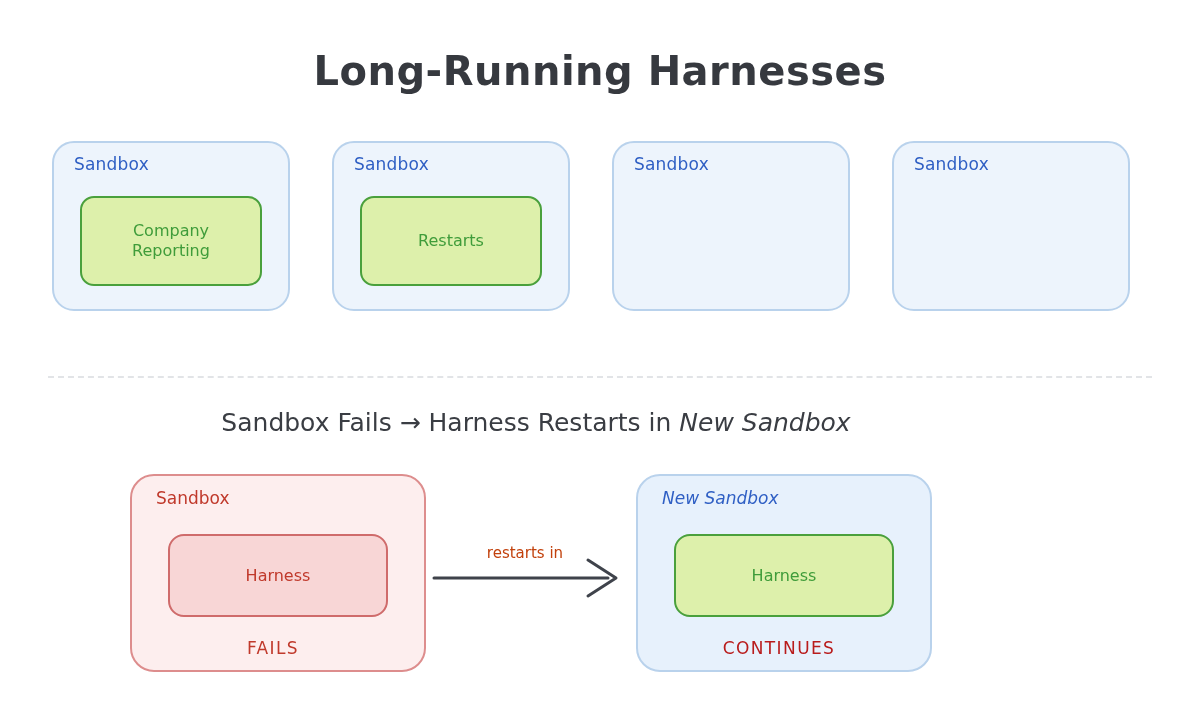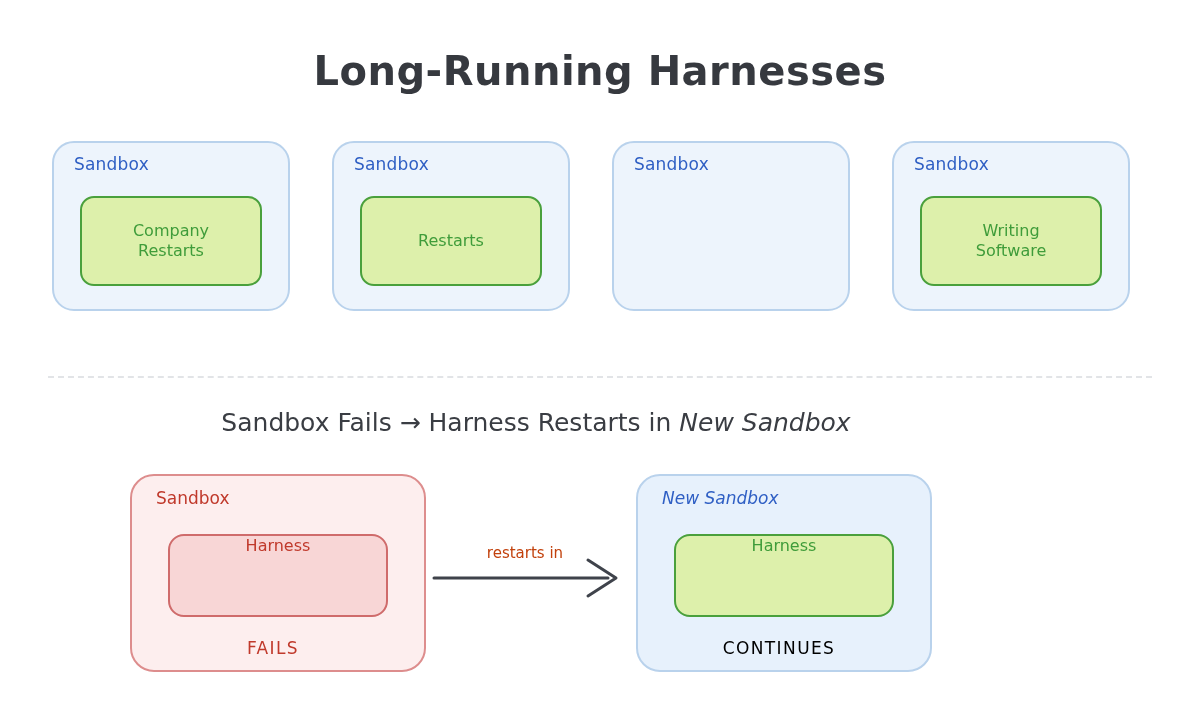--- a/index.html
+++ b/index.html
@@ -149,20 +149,21 @@
 
   .scenario-inner {
     position: absolute;
     left: 36px;
     right: 36px;
     top: 58px;
     height: 83px;
     box-sizing: border-box;
     border-radius: 16px;
     display: flex;
+    align-items: center;
     justify-content: center;
   }
   #failing-harness {
     border: 2.5px solid #cf6b6b;
     background: #f8d6d6;
   }
   #new-harness {
     border: 2.5px solid #4aa03c;
     background: #ddf0ab;
   }
@@ -177,21 +178,21 @@
     position: absolute;
     left: 0;
     right: 10px;
     bottom: 12px;
     text-align: center;
     font-size: 17px;
     letter-spacing: 1.4px;
     font-family: "DejaVu Sans", sans-serif;
   }
   #failing-status { color: #c0392b; }
-  #new-status { color: #000000; }
+  #new-status { color: #b91c1c; }
 
   
   #restart-arrow {
     position: absolute;
     left: 430px;
     top: 548px;
     width: 200px;
     height: 60px;
   }
   #restart-arrow-label {
@@ -210,41 +211,37 @@
 <body>
 
 <div id="diagram-title">Long-Running Harnesses</div>
 
 <div id="top-row">
 
   <div class="sandbox-card">
     <div class="sandbox-card-label">Sandbox</div>
     <div class="harness-box">
       <div class="harness-box-label">Company
-Restarts</div>
+Reporting</div>
     </div>
   </div>
 
   <div class="sandbox-card">
     <div class="sandbox-card-label">Sandbox</div>
     <div class="harness-box">
       <div class="harness-box-label">Restarts</div>
     </div>
   </div>
 
   <div class="sandbox-card">
     <div class="sandbox-card-label">Sandbox</div>
   </div>
 
   <div class="sandbox-card">
     <div class="sandbox-card-label">Sandbox</div>
-    <div class="harness-box">
-      <div class="harness-box-label">Writing
-Software</div>
-    </div>
   </div>
 
 </div>
 
 <div id="section-divider"></div>
 
 <div id="flow-caption">
   <span>Sandbox Fails </span><span>→</span><span> Harness Restarts in </span><span class="em">New Sandbox</span>
 </div>
 

